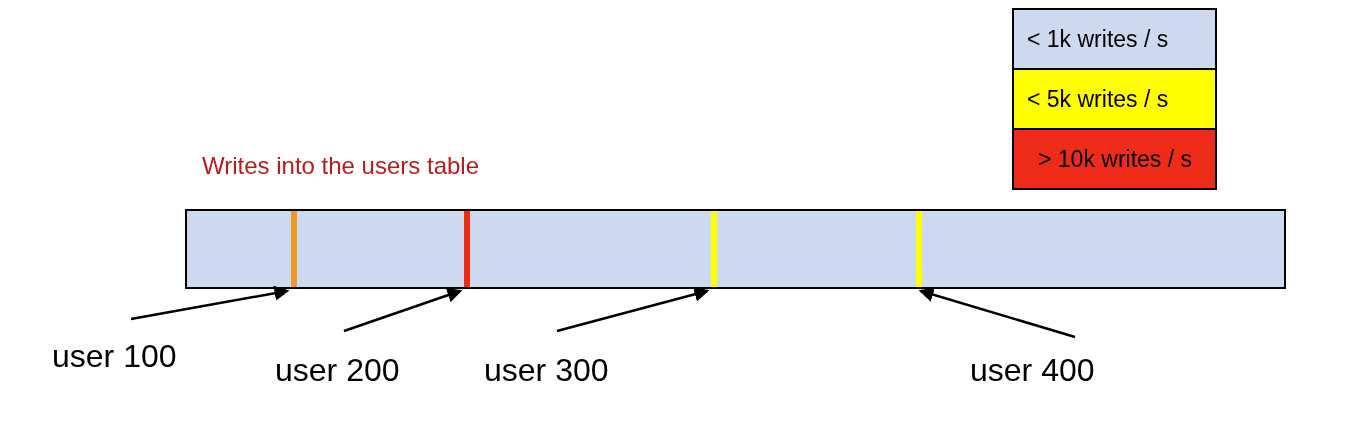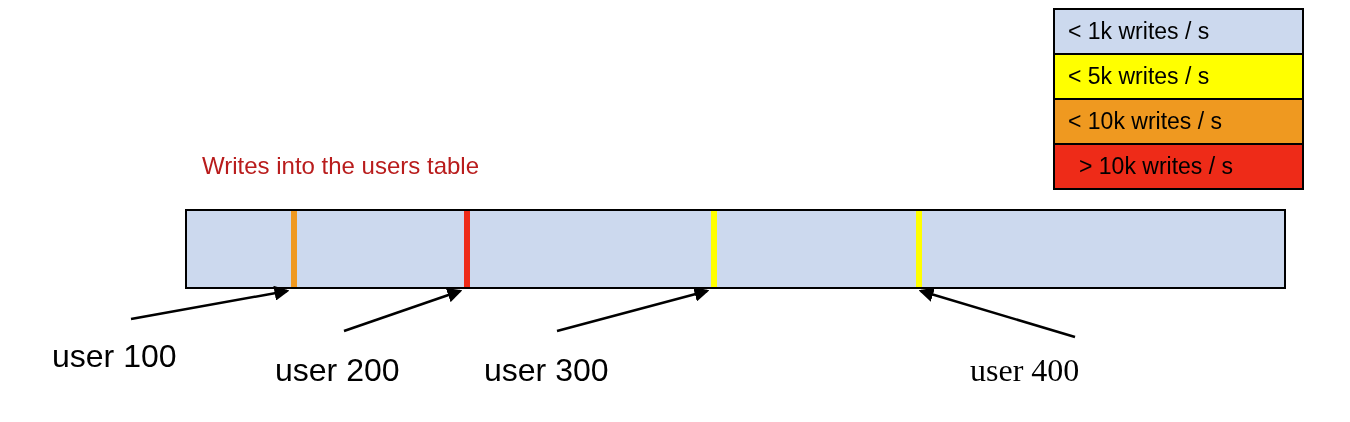--- a/index.html
+++ b/index.html
@@ -14,27 +14,26 @@
     background: #ffffff;
     overflow: hidden;
     font-family: "Liberation Sans", sans-serif;
   }
 
   
   #legend {
     position: absolute;
     left: 1012px;
     top: 8px;
-    width: 251px;
+    width: 205px;
     height: 182px;
     border: 2px solid #000000;
     box-sizing: border-box;
     display: flex;
     flex-direction: column;
-    margin-left: 41px;
   }
   .legend-row {
     flex: 1 1 0;
     display: flex;
     align-items: center;
     border-bottom: 2px solid #000000;
     box-sizing: border-box;
     padding-left: 13px;
   }
   .legend-row:last-child { border-bottom: none; }
@@ -96,23 +95,20 @@
 
 <div id="canvas">
 
   <div id="legend">
     <div class="legend-row" style="background:#ccd9ee;">
       <span class="legend-label">&lt; 1k writes / s</span>
     </div>
     <div class="legend-row" style="background:#ffff00;">
       <span class="legend-label">&lt; 5k writes / s</span>
     </div>
-    <div class="legend-row" style="background:#ef9920;">
-      <span class="legend-label">&lt; 10k writes / s</span>
-    </div>
     <div class="legend-row" style="background:#ee2b18;padding-left:24px;">
       <span class="legend-label">&gt; 10k writes / s</span>
     </div>
   </div>
 
   <div id="chart-title">Writes into the users table</div>
 
   <div id="table-bar">
     <div class="bar-marker" style="left:104px;background:#ef9920;"></div>
     <div class="bar-marker" style="left:277px;background:#ee2b18;"></div>
@@ -128,15 +124,15 @@
     </defs>
     <line x1="131" y1="319" x2="287" y2="291" stroke="#000000" stroke-width="2.5" marker-end="url(#arrowhead)"></line>
     <line x1="344" y1="331" x2="460" y2="291" stroke="#000000" stroke-width="2.5" marker-end="url(#arrowhead)"></line>
     <line x1="557" y1="331" x2="707" y2="291" stroke="#000000" stroke-width="2.5" marker-end="url(#arrowhead)"></line>
     <line x1="1075" y1="337" x2="921" y2="291" stroke="#000000" stroke-width="2.5" marker-end="url(#arrowhead)"></line>
   </svg>
 
   <div class="callout-label" style="left:52px;  top:338px;">user 100</div>
   <div class="callout-label" style="left:275px; top:352px;">user 200</div>
   <div class="callout-label" style="left:484px; top:352px;">user 300</div>
-  <div class="callout-label" style="left:970px; top:352px;font-family:Liberation Serif, serif;">user 400</div>
+  <div class="callout-label" style="left:970px; top:352px;">user 400</div>
 
 </div>
 
 </body></html>

